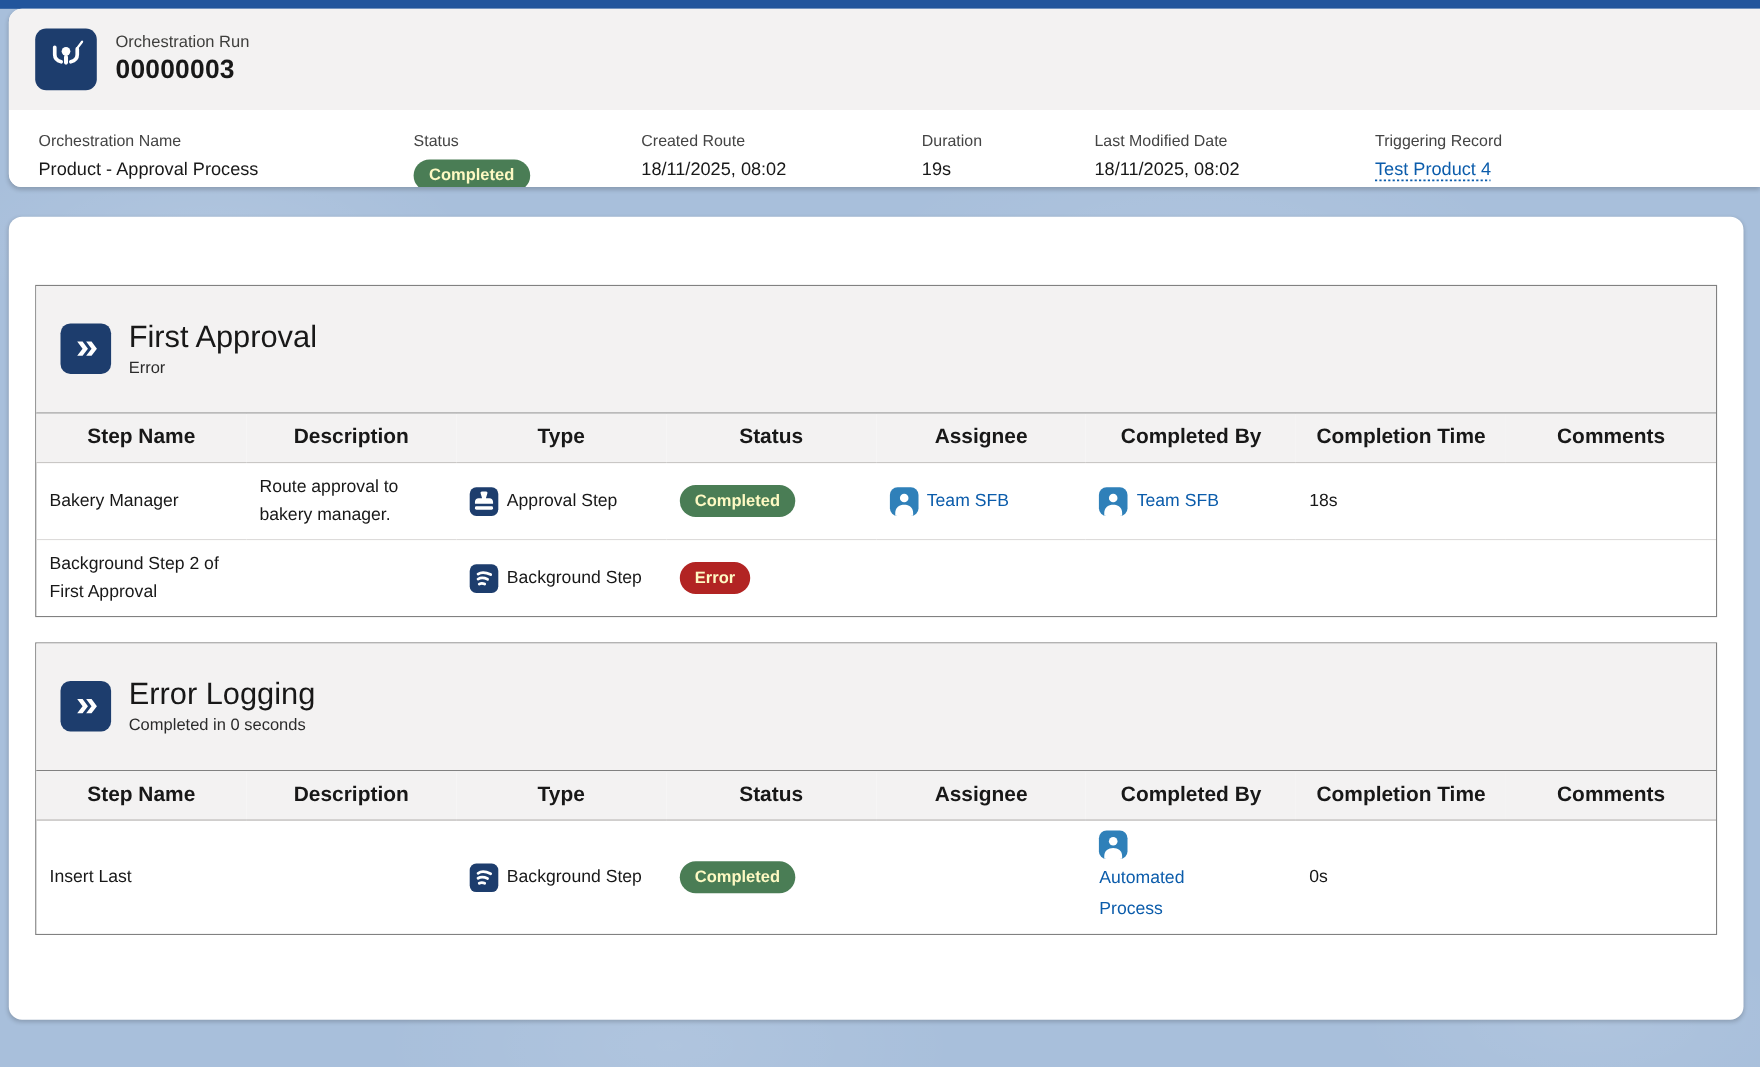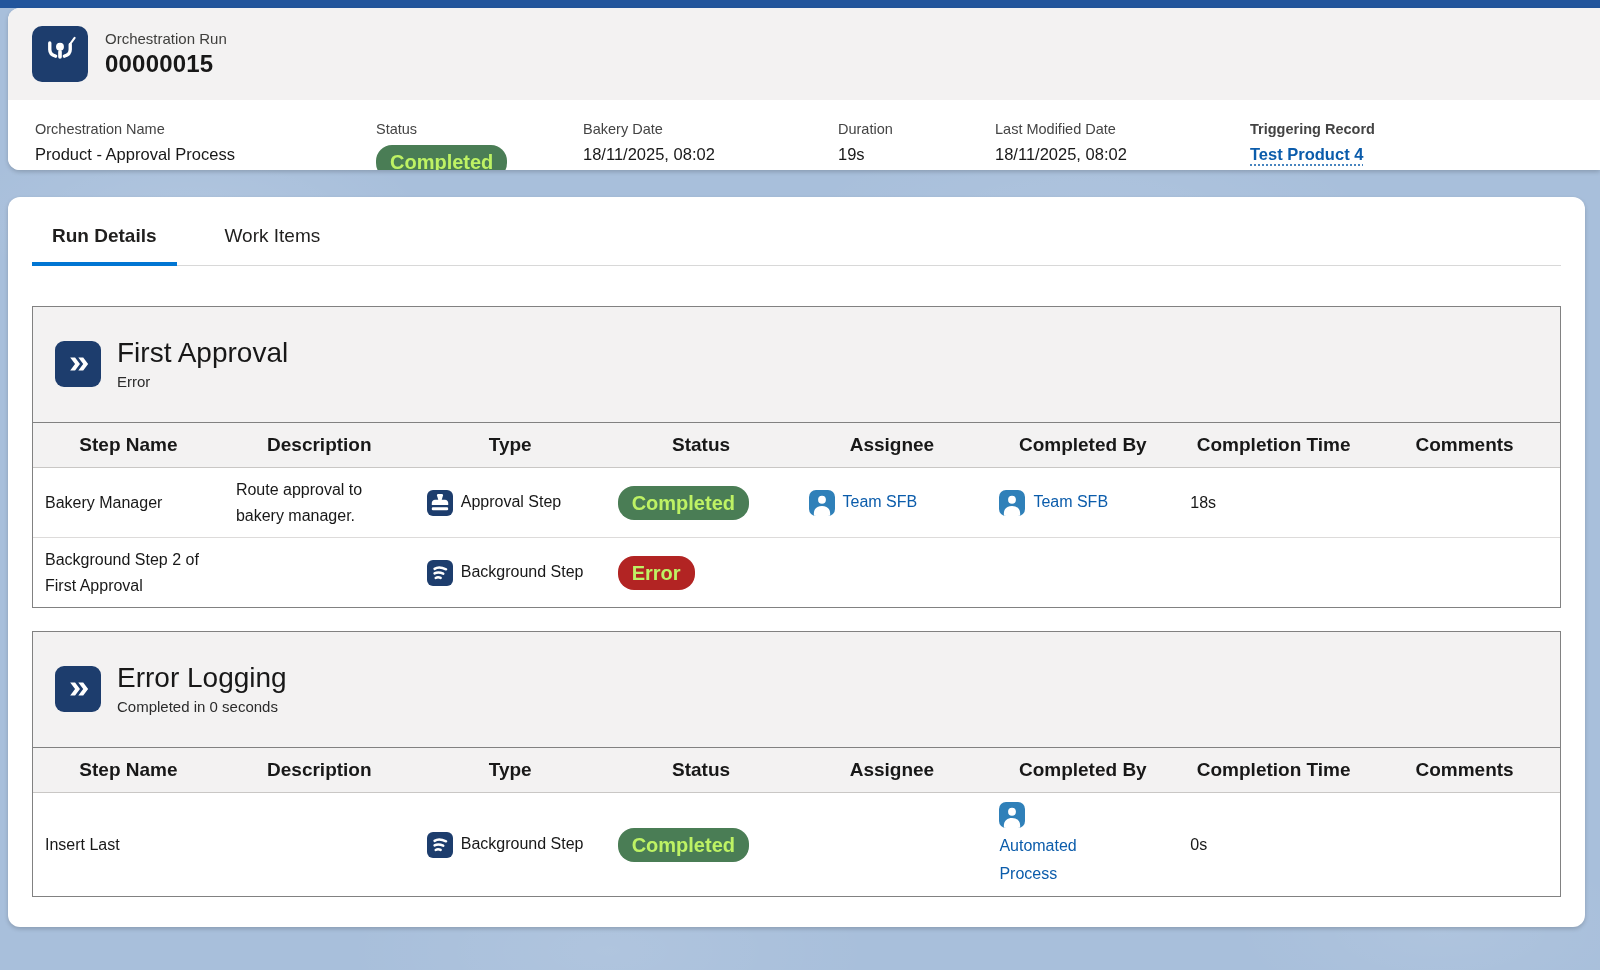--- a/index.html
+++ b/index.html
@@ -22,24 +22,24 @@
     padding:0 24px; gap:17px; }
   .entity-icon { width:56px; height:56px; border-radius:10px; background:var(--navy-icon,#1d3d6d);
     display:flex; align-items:center; justify-content:center; flex:none; }
   .record-type { font-size:15px; color:#3e3e3c; margin-bottom:3px; }
   .record-number { font-size:24px; font-weight:700; letter-spacing:.2px; }
 
   .header-fields { display:flex; padding:21px 0 0 27px; background:#fff; }
   .hfield { padding-right:16px; }
   .hfield .flabel { font-size:14.5px; color:var(--text-label,#444); margin-bottom:8px; }
   .hfield .fvalue { font-size:16.5px; color:var(--text-dark,#181818); }
-  .w1{width:341px;} .w2{width:207px;} .w3{width:255px;} .w4{width:157px;} .w5{width:255px;} .w6{width:300px;font-weight:bold;}
-
-  .badge { display:inline-block; border-radius:16px; padding:7px 14px; color:#bef264;
-    font-size:20px; font-weight:700; line-height:1; }
+  .w1{width:341px;} .w2{width:207px;} .w3{width:255px;} .w4{width:157px;} .w5{width:255px;} .w6{width:300px;}
+
+  .badge { display:inline-block; border-radius:16px; padding:7px 14px; color:#fef9c3;
+    font-size:15px; font-weight:700; line-height:1; }
   .badge-green { background:var(--success-green,#4a7d55); }
   .badge-red { background:var(--error-red,#b22423); }
 
   a.slink { color:var(--link-blue,#0b5cab); text-decoration:none; cursor:pointer; }
   a.dotted { text-decoration:underline dotted; text-underline-offset:5px; }
 
   
   .main-card { margin:27px 15px 0 8px; height:730px; background:#fff; border-radius:12px;
     box-shadow:0 2px 4px rgba(0,0,0,.18); padding:22px 24px 0; }
 
@@ -84,58 +84,54 @@
       <svg width="38" height="38" viewBox="0 0 52 52">
         <circle cx="26" cy="16" r="5.4" fill="#fff"></circle>
         <path d="M26 23 v7" stroke="#fff" stroke-width="5" stroke-linecap="round"></path>
         <path d="M12 11 v9 q0 7 8 9" stroke="#fff" stroke-width="4.6" fill="none" stroke-linecap="round"></path>
         <path d="M40 13 v7 q0 7 -8 9" stroke="#fff" stroke-width="4.6" fill="none" stroke-linecap="round"></path>
         <path d="M40 12 L46 4" stroke="#fff" stroke-width="2.8" stroke-linecap="round"></path>
       </svg>
     </div>
     <div>
       <div class="record-type">Orchestration Run</div>
-      <div class="record-number">00000015</div>
+      <div class="record-number">00000003</div>
     </div>
   </div>
 
   <div class="header-fields">
     <div class="hfield w1">
       <div class="flabel">Orchestration Name</div>
       <div class="fvalue">Product - Approval Process</div>
     </div>
     <div class="hfield w2">
       <div class="flabel">Status</div>
       <div><span class="badge badge-green">Completed</span></div>
     </div>
     <div class="hfield w3">
-      <div class="flabel">Bakery Date</div>
+      <div class="flabel">Created Route</div>
       <div class="fvalue">18/11/2025, 08:02</div>
     </div>
     <div class="hfield w4">
       <div class="flabel">Duration</div>
       <div class="fvalue">19s</div>
     </div>
     <div class="hfield w5">
       <div class="flabel">Last Modified Date</div>
       <div class="fvalue">18/11/2025, 08:02</div>
     </div>
     <div class="hfield w6">
       <div class="flabel">Triggering Record</div>
       <div class="fvalue"><a class="slink dotted">Test Product 4</a></div>
     </div>
   </div>
 </div>
 
 <div class="main-card">
 
-  <div class="tab-bar">
-    <div class="tab active">Run Details</div>
-    <div class="tab">Work Items</div>
-  </div>
 
   <div class="section-panel">
     <div class="panel-header">
       <div class="stage-icon">
         <svg width="30" height="30" viewBox="0 0 46 46">
           <path d="M11 13 h7.5 l7.5 10 -7.5 10 H11 l7.5 -10 z" fill="#fff"></path>
           <path d="M23.5 13 h7.5 l7.5 10 -7.5 10 h-7.5 l7.5 -10 z" fill="#fff"></path>
         </svg>
       </div>
       <div>

